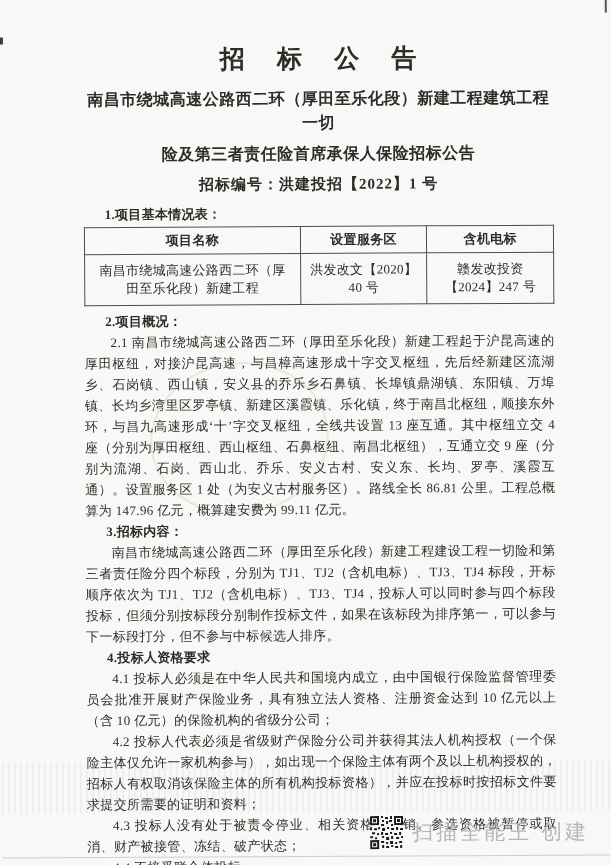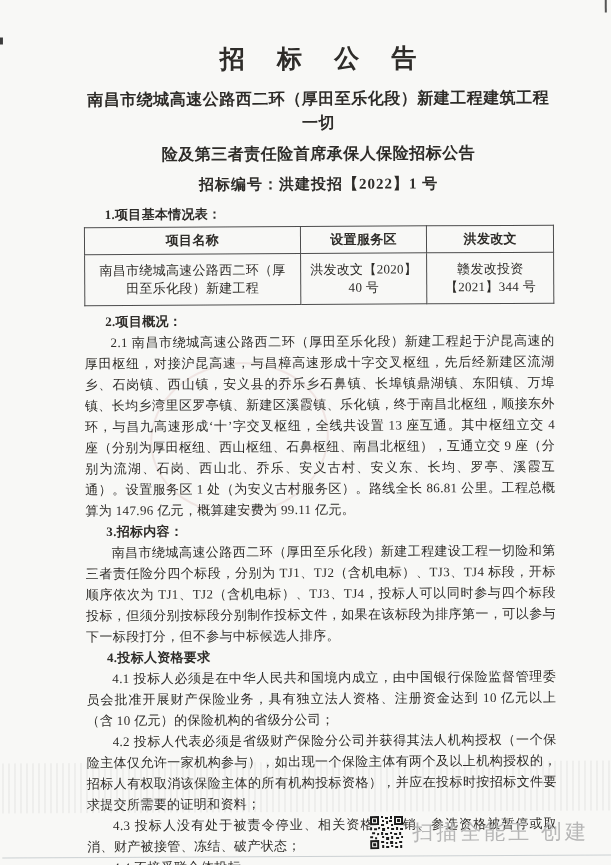--- a/index.html
+++ b/index.html
@@ -102,28 +102,28 @@
     <table class="info-table">
       <colgroup>
         <col class="col-name">
           <col class="col-kyan">
           <col class="col-gaisuan">
       </colgroup>
       <thead>
         <tr>
           <th>项目名称</th>
           <th>设置服务区</th>
-          <th>洪发改文</th>
+          <th>含机电标</th>
         </tr>
       </thead>
       <tbody>
         <tr>
           <td>南昌市绕城高速公路西二环（厚田至乐化段）新建工程</td>
           <td>洪发改文【2020】40 号</td>
-          <td>赣发改投资【2021】344 号</td>
+          <td>赣发改投资【2024】247 号</td>
         </tr>
       </tbody>
     </table>
 
     <p class="sec-heading" style="margin-top:5px">2.项目概况：</p>
     <p class="para">2.1 南昌市绕城高速公路西二环（厚田至乐化段）新建工程起于沪昆高速的厚田枢纽，对接沪昆高速，与昌樟高速形成十字交叉枢纽，先后经新建区流湖乡、石岗镇、西山镇，安义县的乔乐乡石鼻镇、长埠镇鼎湖镇、东阳镇、万埠镇、长均乡湾里区罗亭镇、新建区溪霞镇、乐化镇，终于南昌北枢纽，顺接东外环，与昌九高速形成‘十’字交叉枢纽，全线共设置 13 座互通。其中枢纽立交 4 座（分别为厚田枢纽、西山枢纽、石鼻枢纽、南昌北枢纽），互通立交 9 座（分别为流湖、石岗、西山北、乔乐、安义古村、安义东、长均、罗亭、溪霞互通）。设置服务区 1 处（为安义古村服务区）。路线全长 86.81 公里。工程总概算为 147.96 亿元，概算建安费为 99.11 亿元。</p>
 
     <p class="sec-heading">3.招标内容：</p>
     <p class="para">南昌市绕城高速公路西二环（厚田至乐化段）新建工程建设工程一切险和第三者责任险分四个标段，分别为 TJ1、TJ2（含机电标）、TJ3、TJ4 标段，开标顺序依次为 TJ1、TJ2（含机电标）、TJ3、TJ4，投标人可以同时参与四个标段投标，但须分别按标段分别制作投标文件，如果在该标段为排序第一，可以参与下一标段打分，但不参与中标候选人排序。</p>
 

